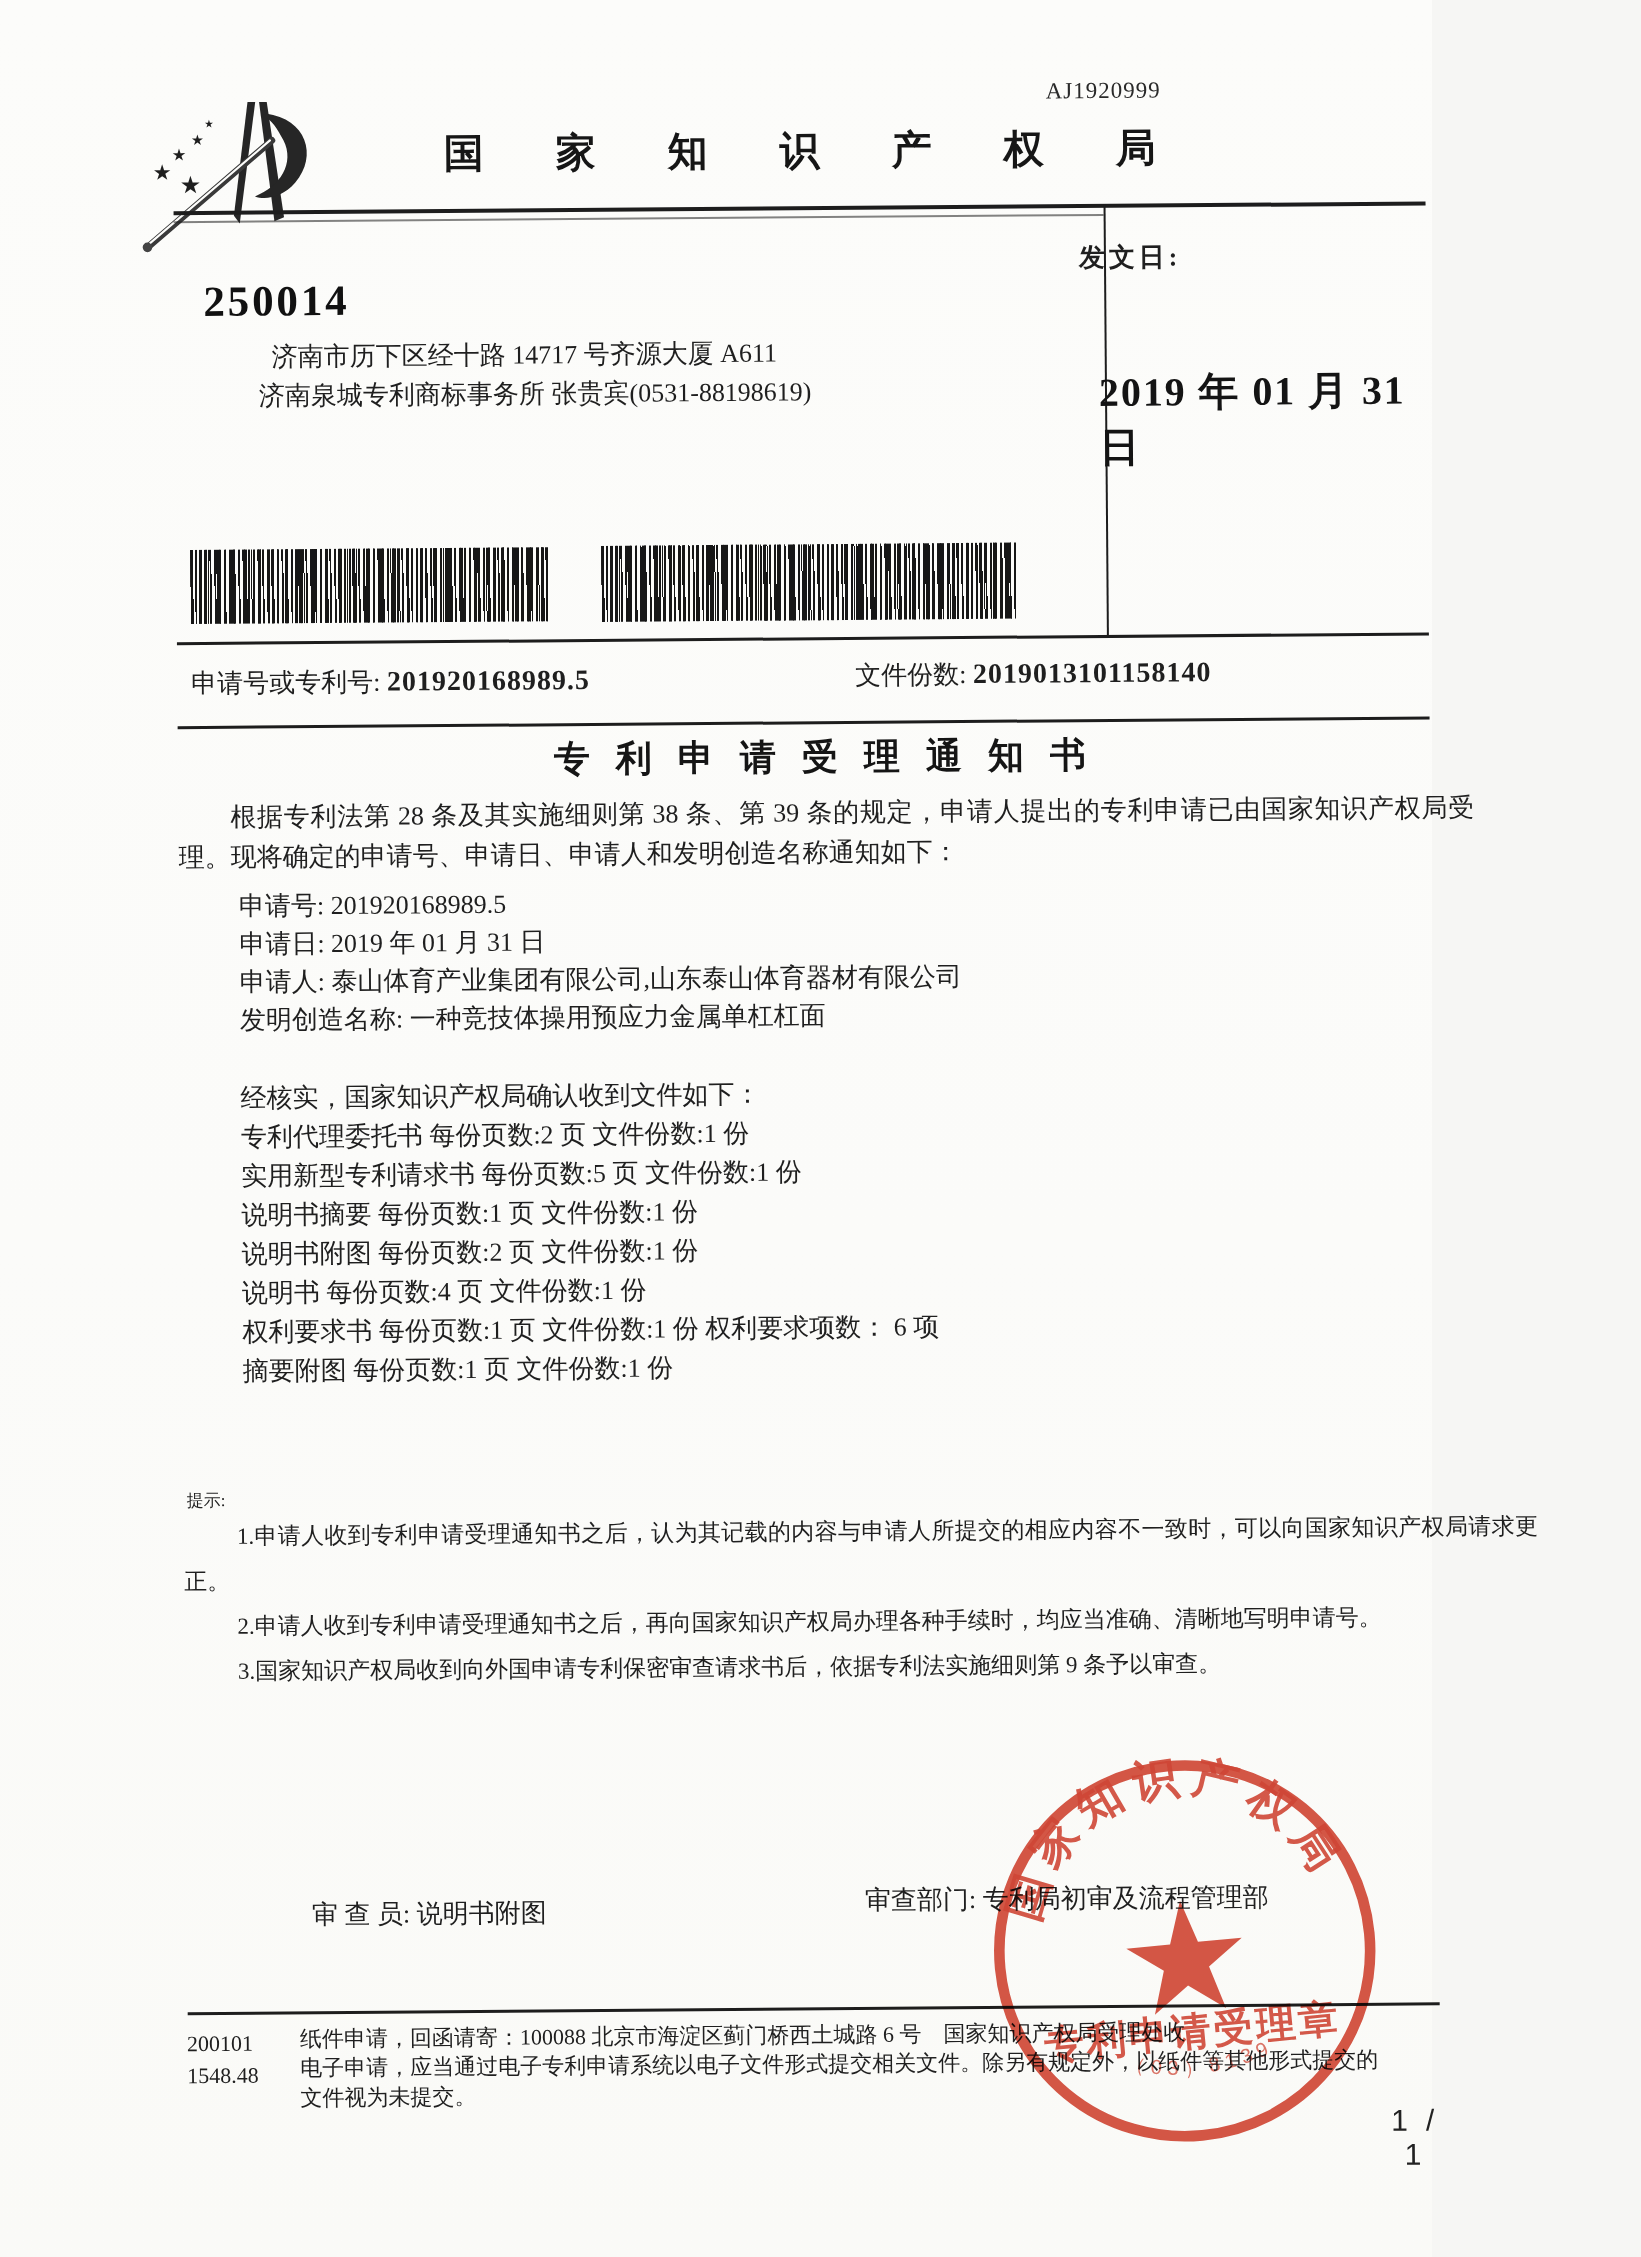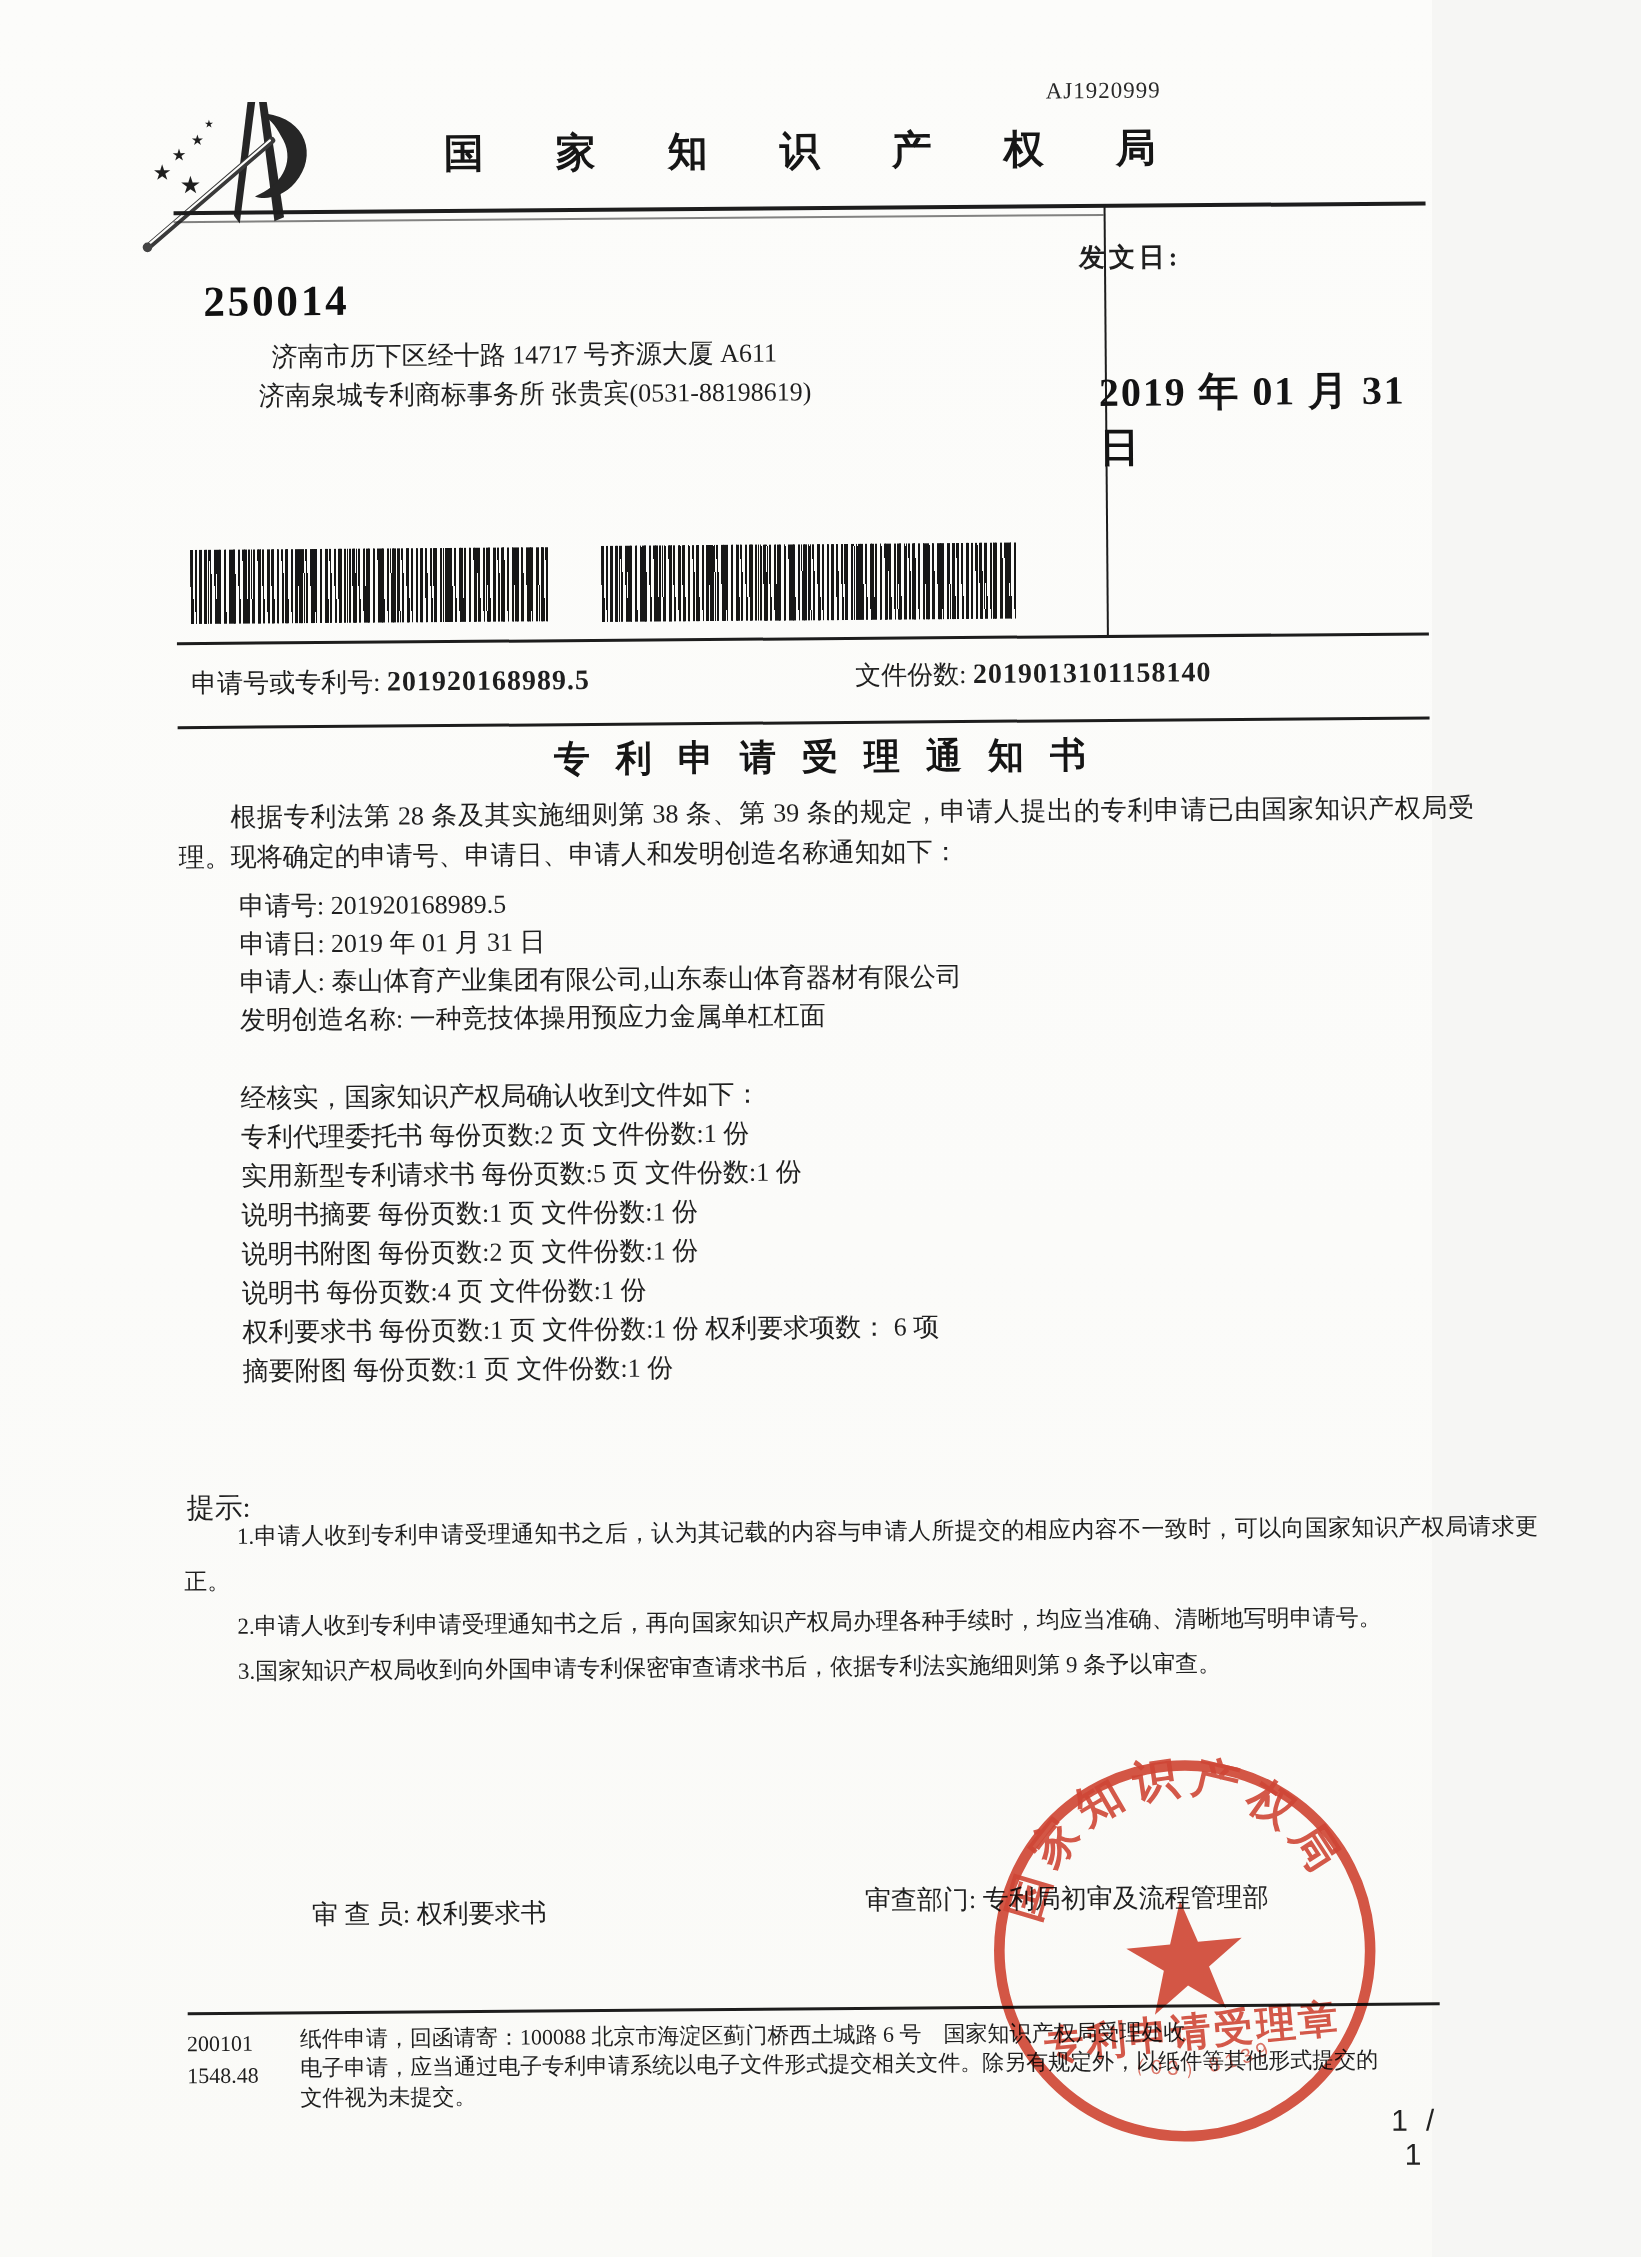--- a/index.html
+++ b/index.html
@@ -43,21 +43,21 @@
   .notice-title{
     left:179px;top:734px;width:1284px;text-align:center;
     font-size:36px;font-weight:bold;letter-spacing:26px;text-indent:26px;color:#151515;
   }
   .body-par{
     left:179px;top:794px;width:1296px;
     font-size:26px;line-height:40px;text-indent:2em;text-align:justify;
   }
   .fields{left:239px;top:884px;font-size:26px;line-height:38px;white-space:nowrap;}
   .received{left:239px;top:1075px;font-size:26px;line-height:39px;white-space:nowrap;}
-  .tips-label{left:182px;top:1485px;font-size:28px;text-align:center;}
+  .tips-label{left:182px;top:1485px;font-size:17px;text-align:center;}
   .tips{left:179px;top:1510px;width:1354px;font-size:23px;line-height:45px;}
   .tips p{margin:0;text-indent:2.3em;text-align:justify;}
   .signoff{font-size:26px;white-space:nowrap;}
   .seal-wrap{
     left:966px;top:1744px;width:421px;height:421px;
     transform:rotate(-5deg);
     mix-blend-mode:multiply;opacity:.93;
   }
   .footer-codes{left:178px;top:2024px;font-size:22px;line-height:32px;font-family:Liberation Serif, serif;}
   .footer-lines{left:291px;top:2021px;width:1149px;font-size:22px;line-height:29.4px;white-space:nowrap;}
@@ -139,21 +139,21 @@
     </div>
 
     <div class="abs tips-label">提示:</div>
     <div class="abs tips">
       <p>1.申请人收到专利申请受理通知书之后，认为其记载的内容与申请人所提交的相应内容不一致时，可以向国家知识产权局请求更正。</p>
       <p>2.申请人收到专利申请受理通知书之后，再向国家知识产权局办理各种手续时，均应当准确、清晰地写明申请号。</p>
       <p>3.国家知识产权局收到向外国申请专利保密审查请求书后，依据专利法实施细则第 9 条予以审查。</p>
     </div>
 
     <div class="abs signoff" style="left:304px;top:1894px;">
-      <span>审 查 员: </span><span>权利要求书</span>
+      <span>审 查 员: </span><span>说明书附图</span>
     </div>
     <div class="abs signoff" style="left:857px;top:1884px;">
       <span>审查部门: </span><span>专利局初审及流程管理部</span>
     </div>
 
     <div class="abs rule" style="left:179px;top:2008px;width:1252px;height:2.9px;"></div>
     <div class="abs footer-codes">
       <div>200101</div>
       <div>1548.48</div>
     </div>

